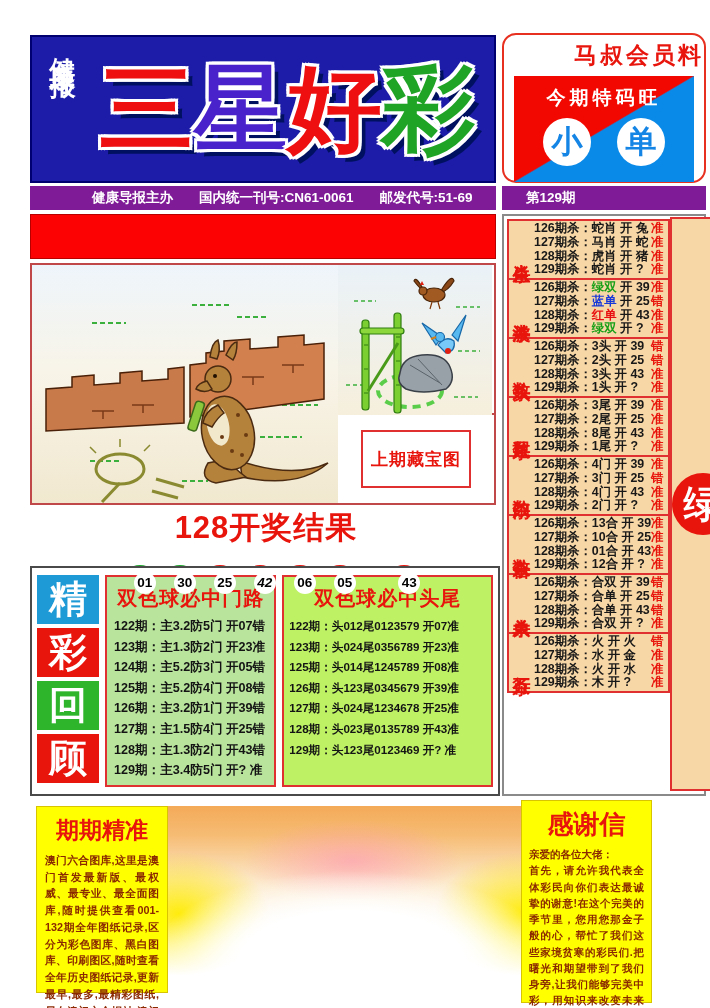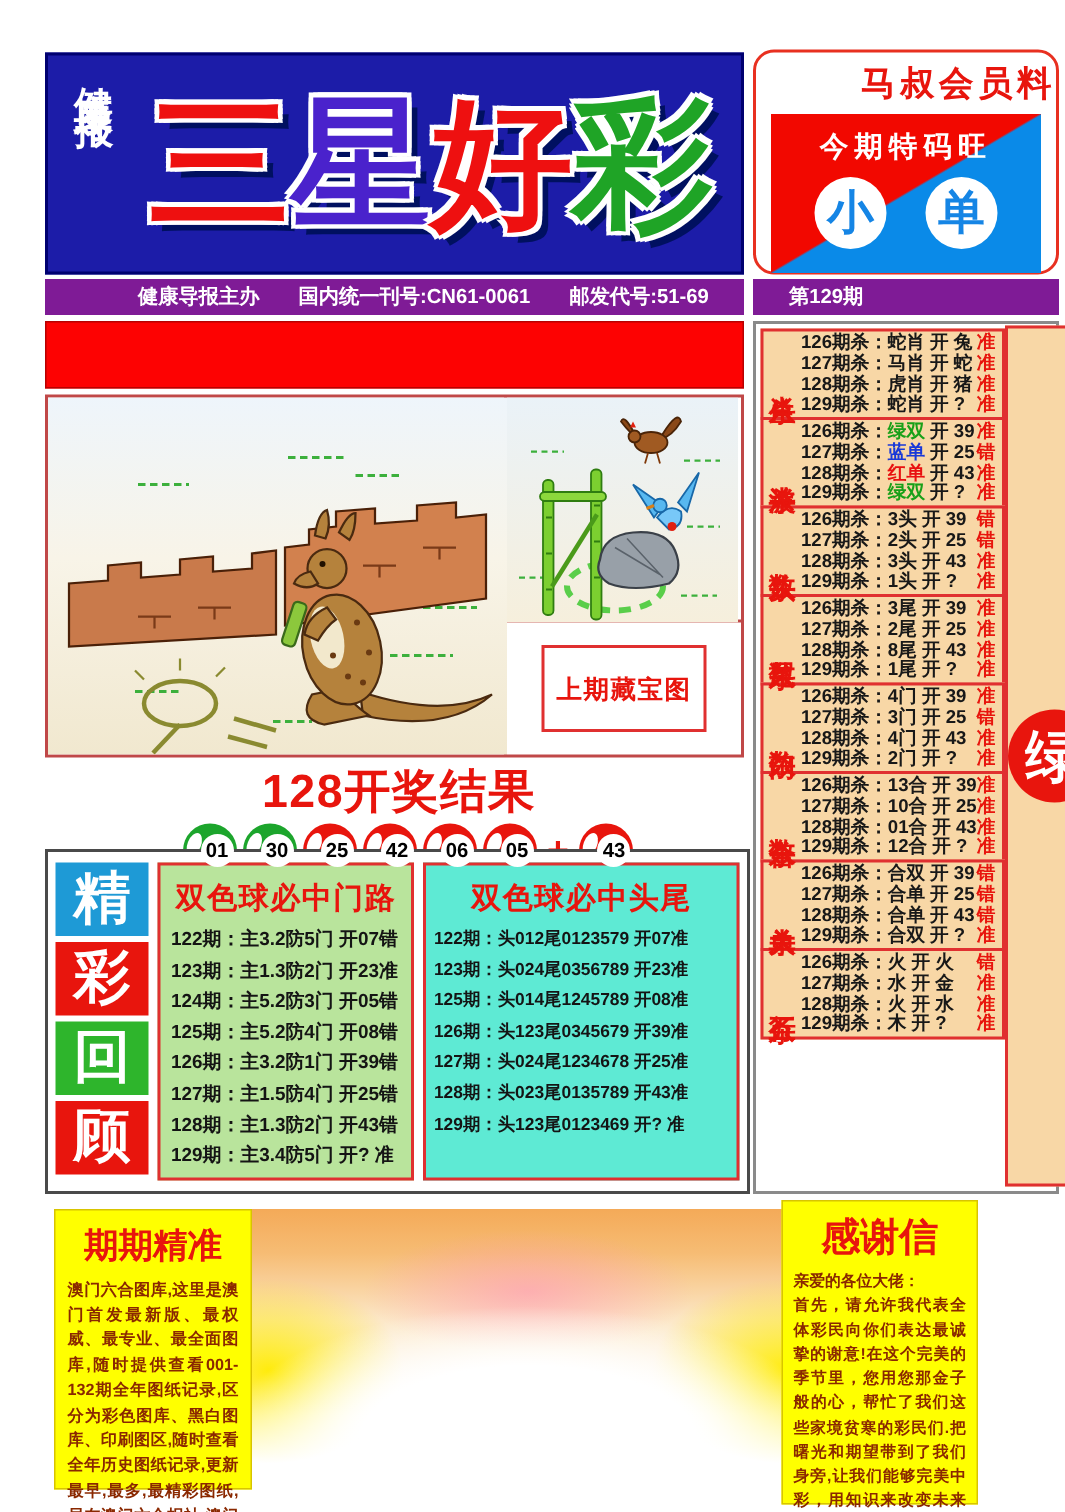--- a/index.html
+++ b/index.html
@@ -34,34 +34,34 @@
   .pics-box { left:30px; top:263px; width:466px; height:242px; border:2px solid #c04848; background:#fff; display:flex; }
   .pic-left { width:306px; border-right:2px solid #c04848; }
   .pic-right { flex:1; display:flex; flex-direction:column; }
   .pic-small { height:150px; border-bottom:2px solid #c04848; }
   .treasure-cell { flex:1; display:flex; align-items:center; justify-content:center; }
   .treasure-label { width:110px; height:58px; border:2px solid #e03030; color:#e8150d; font-size:17px; font-weight:900; letter-spacing:1px; display:flex; align-items:center; justify-content:center; }
 
   
   .results { left:30px; top:507px; width:472px; height:56px; display:flex; align-items:center;flex-direction:column; }
   .results-title { color:#e8150d; font-size:31px; font-weight:900; letter-spacing:1px; }
-  .balls { display:flex; align-items:center; gap:4px; margin-left:12px; }
+  .balls { display:flex; align-items:center; gap:4px; margin-left:12px;margin-top:16px; }
   .ball { position:relative; width:36px; height:36px; border-radius:50%; }
   .ball::before { content:""; position:absolute; left:3px; top:6px; width:9px; height:16px; border-radius:50%; background:#fff; transform:rotate(22deg); }
   .ball::after { content:""; position:absolute; left:7px; bottom:3px; width:10px; height:6px; border-radius:50%; background:#fff; transform:rotate(-18deg); }
   .ball .num { position:absolute; right:2px; top:7px; width:22px; height:22px; border-radius:50%; background:#fff; color:#000; font-size:13.5px; font-weight:bold; text-align:center; line-height:22px; z-index:2; }
   .plus { color:#e8150d; font-weight:900; font-size:25px; margin:0 3px; }
 
   
   .mid-box { left:30px; top:566px; width:470px; height:230px; border:2px solid #4a4a4a; background:#fff; display:flex; padding:7px 5px; gap:6px; }
   .review { width:66px; display:flex; flex-direction:column; gap:4px; }
   .review-sq { height:49px; color:#fff; font-size:38px; font-weight:900; text-align:center; line-height:49px; }
   .ptable { border:2px solid #e03030; padding-top:3px; overflow:hidden; }
   .t-green { width:182px; background:#b9e49c; }
-  .t-peach { width:224px; background:#5eead4; }
+  .t-peach { width:224px; background:#bef264; }
   .table-title { color:#e8150d; font-size:20px; font-weight:900; text-align:center; margin:5px 0 4px; letter-spacing:1px; }
   .table-row { color:#141414; font-size:12.6px; font-weight:bold; line-height:20.6px; padding-left:7px; white-space:nowrap; }
   .t-peach .table-row { font-size:11.6px; padding-left:5px; }
 
   
   .kill-col { left:502px; top:214px; width:204px; height:582px; border:2px solid #8a8a8a; background:#fff; padding:3px; display:flex; flex-direction:row; }
   .kill-sec { display:flex; height:61px; border:2px solid #e03030; background:#f8d7a6; margin-top:-2px; }
   .kill-sec:first-child { margin-top:0; }
   .kill-label { width:25px; color:#e8150d; font-size:18px; font-weight:900; writing-mode:vertical-rl; text-orientation:upright; display:flex; align-items:center; justify-content:center; line-height:1; }
   .kill-rows { flex:1; display:flex; flex-direction:column; justify-content:space-evenly; padding:1px 0; }
@@ -242,21 +242,21 @@
     <div class="balls">
         <div class="ball" style="background: rgb(28, 165, 44);">
           <span class="num">01</span>
         </div>
         <div class="ball" style="background: rgb(28, 165, 44);">
           <span class="num">30</span>
         </div>
         <div class="ball" style="background: rgb(232, 21, 13);">
           <span class="num">25</span>
         </div>
-        <div class="ball" style="background: rgb(232, 21, 13);">
+        <div class="ball" style="background: rgb(232, 21, 13); font-style: italic;">
           <span class="num">42</span>
         </div>
         <div class="ball" style="background: rgb(232, 21, 13);">
           <span class="num">06</span>
         </div>
         <div class="ball" style="background: rgb(232, 21, 13);">
           <span class="num">05</span>
         </div>
         <span class="plus">+</span>
         <div class="ball" style="background: rgb(232, 21, 13);">

